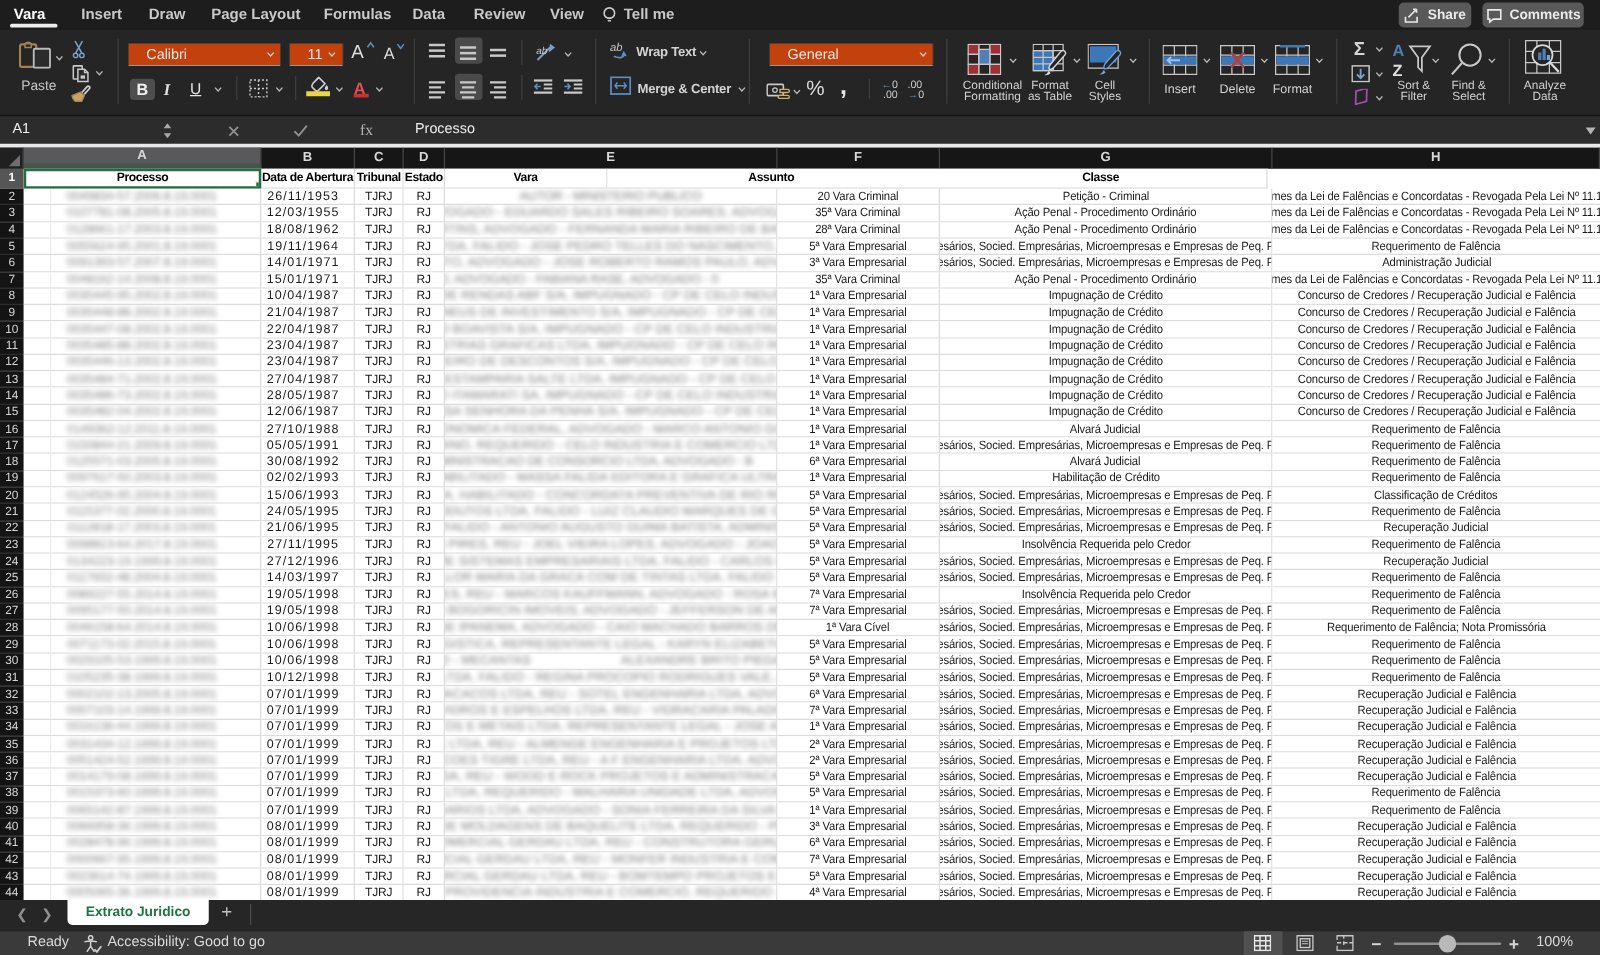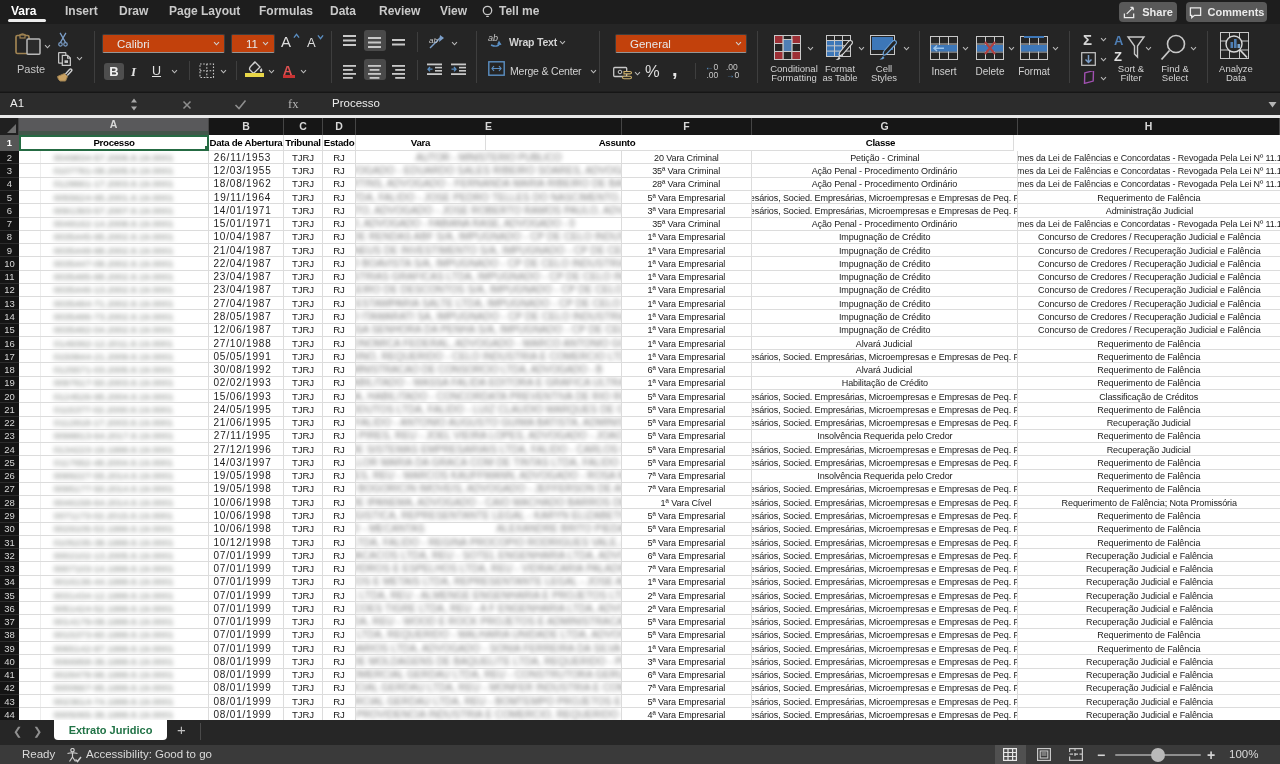--- a/index.html
+++ b/index.html
@@ -254,21 +254,21 @@
         <path d="M13.5 13 L11 8.5 L9 12.5 Z" fill="#5b8fc3"></path>
       </svg>
       <div class="rlab" style="left:509px;top:14px;font-size:10.5px;font-weight:700;letter-spacing:-0.2px">Wrap Text</div>
       <svg class="icon" style="left:559px;top:15px" width="7" height="7" viewBox="0 0 10 10">
         <path d="M1.5 3 L5 6.8 L8.5 3" fill="none" stroke="#b9b9b9" stroke-width="1.6"></path>
       </svg>
       <svg class="icon" style="left:488px;top:37px" width="17" height="15" viewBox="0 0 17 15">
         <rect x="0.8" y="0.8" width="15.4" height="13.4" fill="none" stroke="#5b8fc3" stroke-width="1.4"></rect>
         <path d="M4 7.5 H13 M6 5 L4 7.5 L6 10 M11 5 L13 7.5 L11 10" stroke="#5b8fc3" stroke-width="1.2" fill="none"></path>
       </svg>
-      <div class="rlab" style="left:510px;top:43px;font-size:10.5px;font-weight:400;letter-spacing:-0.2px">Merge &amp; Center</div>
+      <div class="rlab" style="left:510px;top:43px;font-size:10.5px;font-weight:700;letter-spacing:-0.2px">Merge &amp; Center</div>
       <svg class="icon" style="left:590px;top:44px" width="7" height="7" viewBox="0 0 10 10">
         <path d="M1.5 3 L5 6.8 L8.5 3" fill="none" stroke="#b9b9b9" stroke-width="1.6"></path>
       </svg>
       <div class="sep" style="left:599px"></div>
       <div class="combo" style="left:615px;top:10px;width:132px;height:19px">General</div>
       <svg class="icon" style="left:735px;top:16px" width="7" height="7" viewBox="0 0 10 10">
         <path d="M1.5 3 L5 6.8 L8.5 3" fill="none" stroke="#cfcfcf" stroke-width="1.6"></path>
       </svg>
       <svg class="icon" style="left:613px;top:41.5px" width="20" height="14" viewBox="0 0 20 14">
         <rect x="0.7" y="1.5" width="13" height="9" rx="1" fill="none" stroke="#c8c8c8" stroke-width="1.3"></rect>

